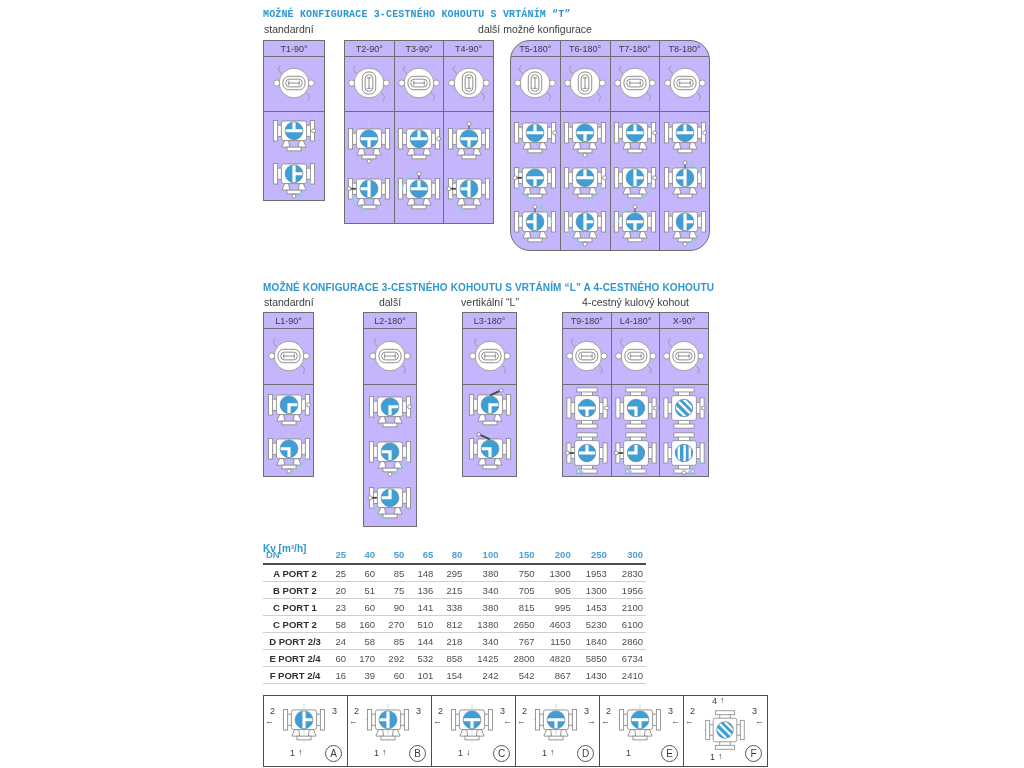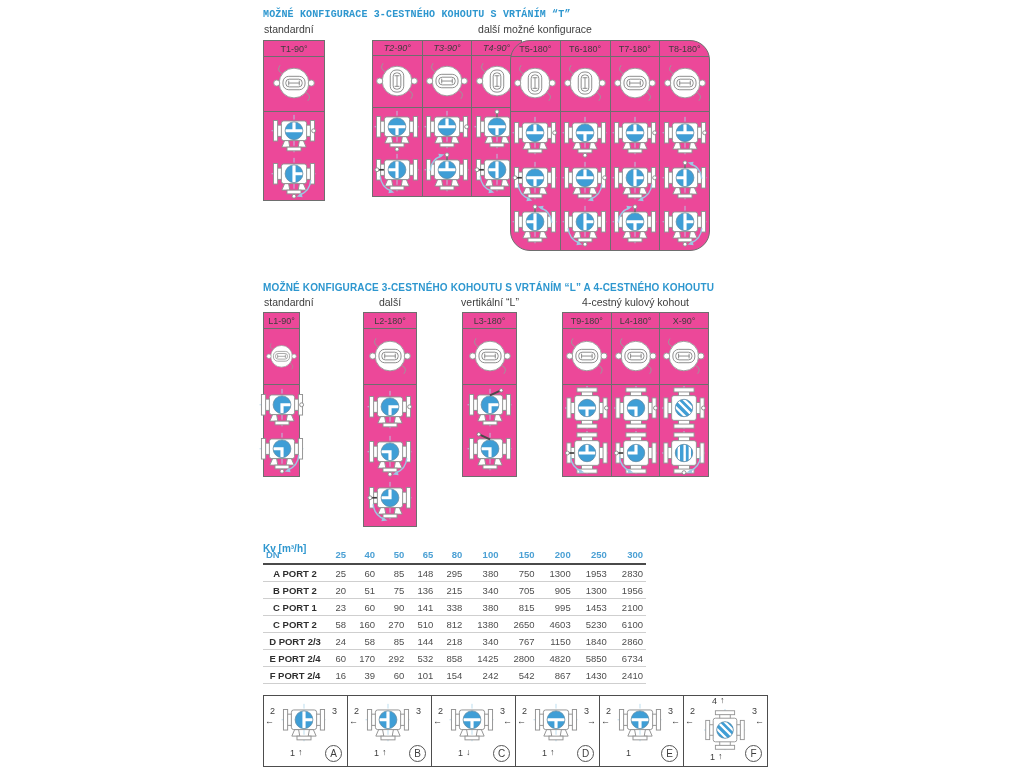--- a/index.html
+++ b/index.html
@@ -1,20 +1,20 @@
 <!DOCTYPE html>
 <html><head>
 <meta charset="utf-8">
 <style>
   html,body{margin:0;padding:0;background:#fff;}
   body{width:1024px;height:768px;position:relative;font-family:"Liberation Sans",sans-serif;overflow:hidden;}
   .sec-title{position:absolute;font-size:10px;font-weight:bold;color:#2e97cf;letter-spacing:.15px;white-space:nowrap;}
   .sublabel{position:absolute;font-size:10.5px;color:#3d3d3d;white-space:nowrap;}
   .center{text-align:center;}
-  .grp{position:absolute;border:1px solid #6e6e6e;display:flex;background:#ec4899;box-sizing:border-box;}
+  .grp{position:absolute;border:1px solid #6e6e6e;display:flex;background:#c4b5fd;box-sizing:border-box;}
   .col{flex:1;display:flex;flex-direction:column;min-width:0;}
   .col+.col{border-left:1px solid #6e6e6e;}
   .ch{height:15px;border-bottom:1px solid #6e6e6e;display:flex;align-items:center;justify-content:center;font-size:9px;color:#3d3d3d;}
   .tv{height:54px;border-bottom:1px solid #6e6e6e;display:flex;align-items:center;justify-content:center;}
   .tv2{height:55px;}
   .vs{flex:1;display:flex;flex-direction:column;align-items:center;justify-content:space-evenly;padding:1px 0;}
   .tsvg{width:48px;height:44px;}
   .vsvg{width:46px;height:43px;}
   .v4svg{width:44px;height:44px;}
   
@@ -176,21 +176,21 @@
           <use href="#arcBR"></use>
           <g transform="translate(24,19) rotate(270)">
             <use href="#ballT"></use>
           </g>
           <use href="#dotB"></use>
         </svg>
     </div>
   </div>
 </div>
 
-<div class="grp" style="left:372px;top:40px;width:150px;height:157px;font-style:italic;">
+<div class="grp" style="left:344px;top:40px;width:150px;height:184px;">
   <div class="col">
     <div class="ch">
         <span>T2-90°</span>
       </div>
     <div class="tv">
         <svg class="tsvg" viewBox="0 0 50 44">
           <use href="#tvb"></use>
           <g transform="rotate(90 25 21)">
             <use href="#tvh"></use>
           </g>
@@ -424,21 +424,21 @@
     </div>
   </div>
 </div>
 
 <div class="sec-title" style="left:263px;top:282px;">MOŽNÉ KONFIGURACE 3-CESTNÉHO KOHOUTU S VRTÁNÍM “L” A 4-CESTNÉHO KOHOUTU</div>
 <div class="sublabel" style="left:264px;top:296px;">standardní</div>
 <div class="sublabel center" style="left:363px;top:296px;width:54px;">další</div>
 <div class="sublabel center" style="left:450px;top:296px;width:80px;">vertikální “L”</div>
 <div class="sublabel center" style="left:562px;top:296px;width:147px;">4-cestný kulový kohout</div>
 
-<div class="grp" style="left:263px;top:312px;width:37px;height:165px;">
+<div class="grp" style="left:263px;top:312px;width:51px;height:165px;">
   <div class="col">
     <div class="ch">
         <span>L1-90°</span>
       </div>
     <div class="tv tv2">
         <svg class="tsvg" viewBox="0 0 50 44">
           <use href="#tvb"></use>
           <use href="#tvh"></use>
         </svg>
       </div>

